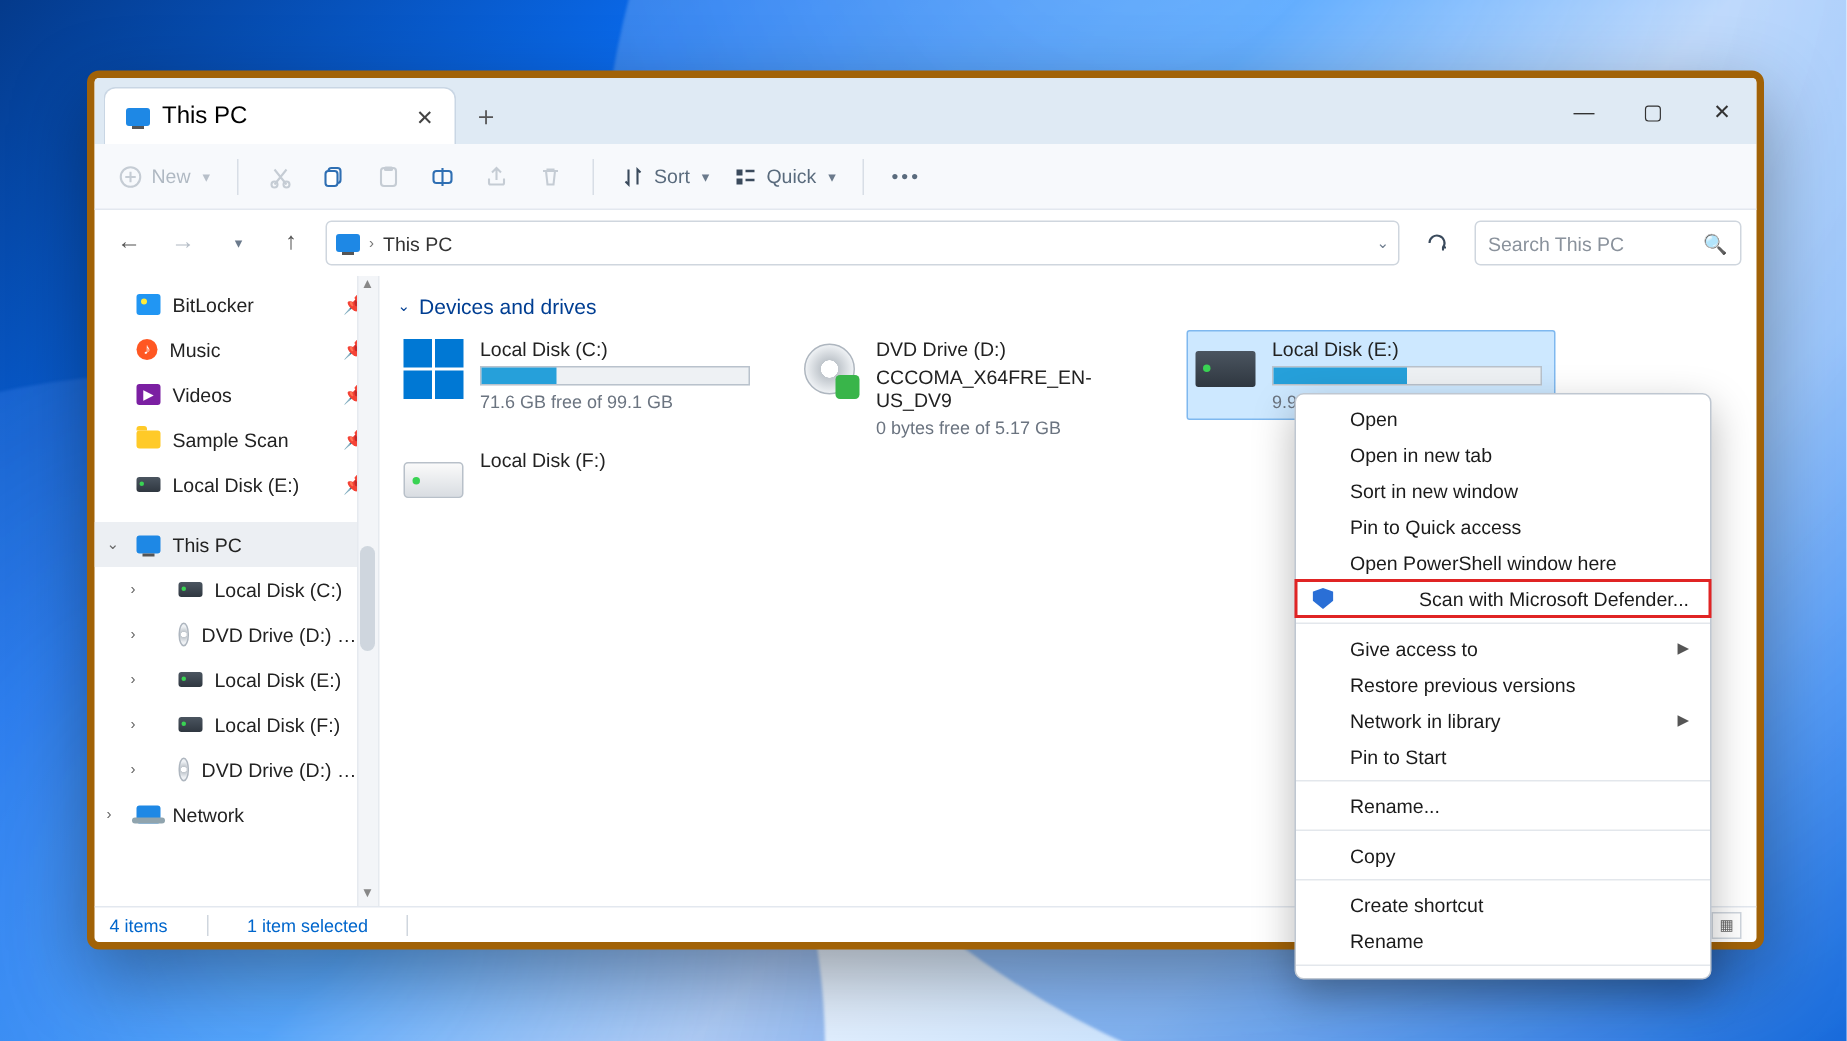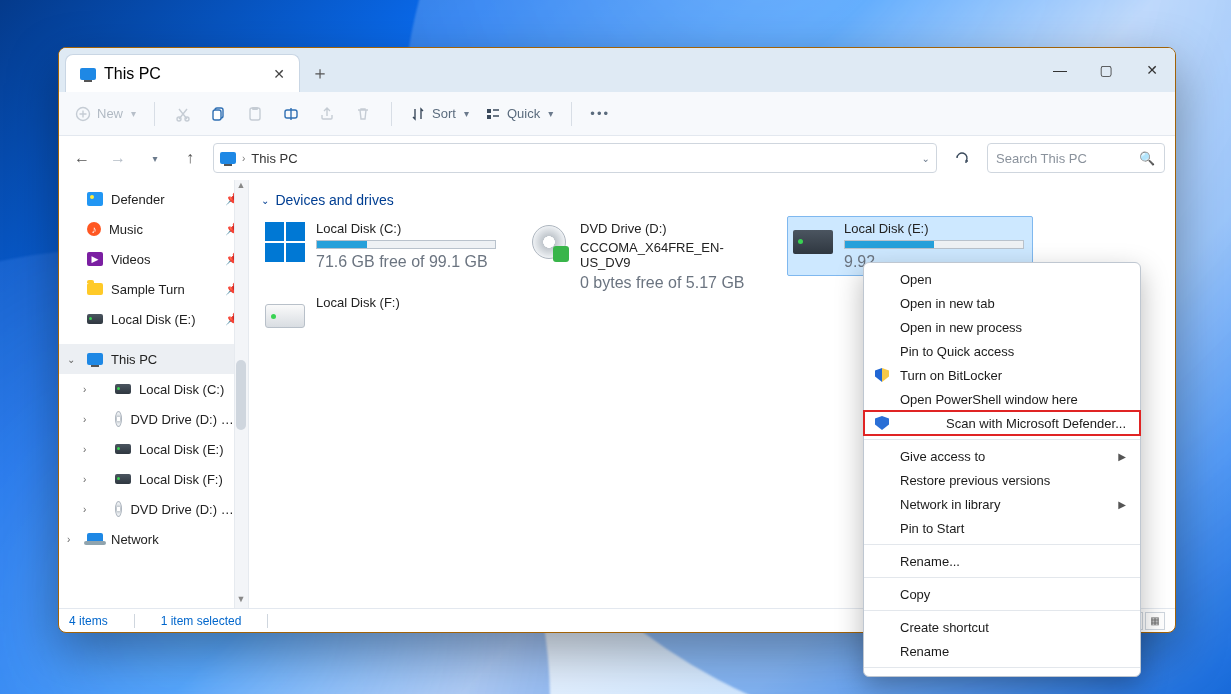--- a/index.html
+++ b/index.html
@@ -10,21 +10,21 @@
   }
   
   .swirl { position:absolute; border-radius:50%; filter: blur(1px); }
   .swirl.a { width:1200px; height:1200px; left:400px; top:-450px;
              background: radial-gradient(circle at 30% 30%, rgba(255,255,255,.35), rgba(30,120,240,.4) 60%, rgba(4,60,150,.6)); }
   .swirl.b { width:900px; height:900px; left:-350px; top:250px;
              background: radial-gradient(circle at 60% 40%, rgba(255,255,255,.25), rgba(20,100,220,.5) 65%, rgba(3,40,110,.7)); }
 
   .window {
     position: absolute; left: 58px; top: 47px; width: 1118px; height: 586px;
-    background: #ffffff; border: 1px solid #a16207; border-radius: 8px;
+    background: #ffffff; border: 5px solid #a16207; border-radius: 8px;
     box-shadow: 0 18px 50px rgba(0,0,0,.35);
     display: flex; flex-direction: column; overflow: hidden;
   }
 
   
   .titlebar { height: 44px; background: #dfeaf4; display:flex; align-items:stretch; }
   .tab {
     display:flex; align-items:center; gap:8px; padding:0 14px;
     background:#ffffff; border-top-left-radius:8px; border-top-right-radius:8px;
     border-right:1px solid #c9d6e4; border-top:1px solid #c9d6e4; border-left:1px solid #c9d6e4;
@@ -75,21 +75,21 @@
   .content { flex:1; padding:8px 10px; position:relative; font-size:13px; color:#222;}
   .group-hdr{ display:flex; align-items:center; gap:6px; color:#003e92; font-size:14px; margin:4px 0 8px 2px;}
   .group-hdr .tw{ font-size:10px; color:#003e92;}
   .drive-grid{ display:flex; flex-wrap:wrap; gap:14px 18px; }
   .drive{ width:246px; height:60px; display:flex; gap:10px; padding:4px; border:1px solid transparent; border-radius:2px;}
   .drive.selected{ background:#cde8ff; border-color:#7fb8ef;}
   .drive .dicon{ width:42px; height:42px; flex-shrink:0; display:flex; align-items:center; justify-content:center;}
   .drive .info{ flex:1; display:flex; flex-direction:column; gap:4px;}
   .drive .bar{ width:180px; height:14px; border:1px solid #b9c2cc; background:#eef1f4; position:relative;}
   .drive .bar .fill{ position:absolute; left:0; top:0; bottom:0; background:#26a0da;}
-  .drive .free{ font-size:16px; color:#6b7480;}
+  .drive .free{ font-size:12px; color:#6b7480;}
 
   
   .ic-monitor{ width:16px; height:12px; background:#1e88e5; border-radius:2px; position:relative; display:inline-block;}
   .ic-monitor::after{ content:""; position:absolute; left:4px; top:12px; width:8px; height:2px; background:#555;}
 
   .ic-pictures{ width:16px;height:14px;background:#2196f3;border-radius:2px;position:relative;display:inline-block;}
   .ic-pictures::after{content:"";position:absolute;left:3px;top:3px;width:4px;height:4px;background:#ffeb3b;border-radius:50%;}
   .ic-music{ width:14px;height:14px;border-radius:50%;background:#ff5722;display:inline-flex;align-items:center;justify-content:center;color:#fff;font-size:10px;}
   .ic-videos{ width:16px;height:14px;background:#7b1fa2;border-radius:2px;display:inline-flex;align-items:center;justify-content:center;color:#fff;font-size:9px;}
   .ic-folder{ width:16px;height:12px;background:#ffca28;border-radius:2px;position:relative;display:inline-block;}
@@ -245,36 +245,36 @@
       <span>Search This PC</span>
       <span class="mag">🔍</span>
     </div>
   </div>
 
   <div class="body">
     <div class="sidebar">
       <div id="quick-list">
           <div class="side-item">
             <span class="ic-pictures"></span>
-            <span>Defender</span>
+            <span>BitLocker</span>
             <span class="pin">📌</span>
           </div>
           <div class="side-item">
             <span class="ic-music">♪</span>
             <span>Music</span>
             <span class="pin">📌</span>
           </div>
           <div class="side-item">
             <span class="ic-videos">▶</span>
             <span>Videos</span>
             <span class="pin">📌</span>
           </div>
           <div class="side-item">
             <span class="ic-folder"></span>
-            <span>Sample Turn</span>
+            <span>Sample Scan</span>
             <span class="pin">📌</span>
           </div>
           <div class="side-item">
             <span class="ic-disk"></span>
             <span>Local Disk (E:)</span>
             <span class="pin">📌</span>
           </div>
         </div>
       <div class="side-sep"></div>
       <div class="side-item sel">
@@ -391,30 +391,24 @@
 </div>
 
 <div class="ctx" id="ctx">
     <div class="ctx-item bold">
       <span>Open</span>
     </div>
     <div class="ctx-item">
       <span>Open in new tab</span>
     </div>
     <div class="ctx-item">
-      <span>Open in new process</span>
+      <span>Sort in new window</span>
     </div>
     <div class="ctx-item">
       <span>Pin to Quick access</span>
-    </div>
-    <div class="ctx-item">
-      <span class="mico">
-        <span class="shield-y"></span>
-      </span>
-      <span>Turn on BitLocker</span>
     </div>
     <div class="ctx-item">
       <span>Open PowerShell window here</span>
     </div>
     <div class="ctx-item highlight">
       <span class="mico">
         <span class="shield-b"></span>
       </span>
       <span>Scan with Microsoft Defender...</span>
     </div>

